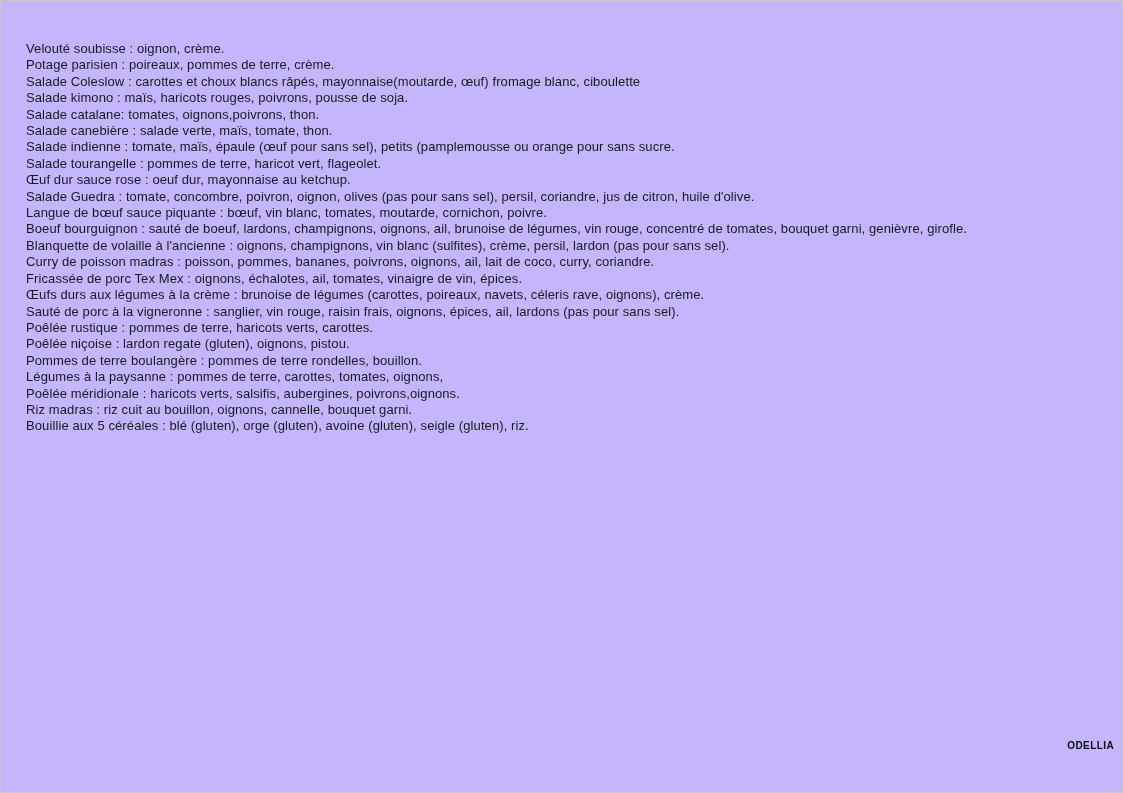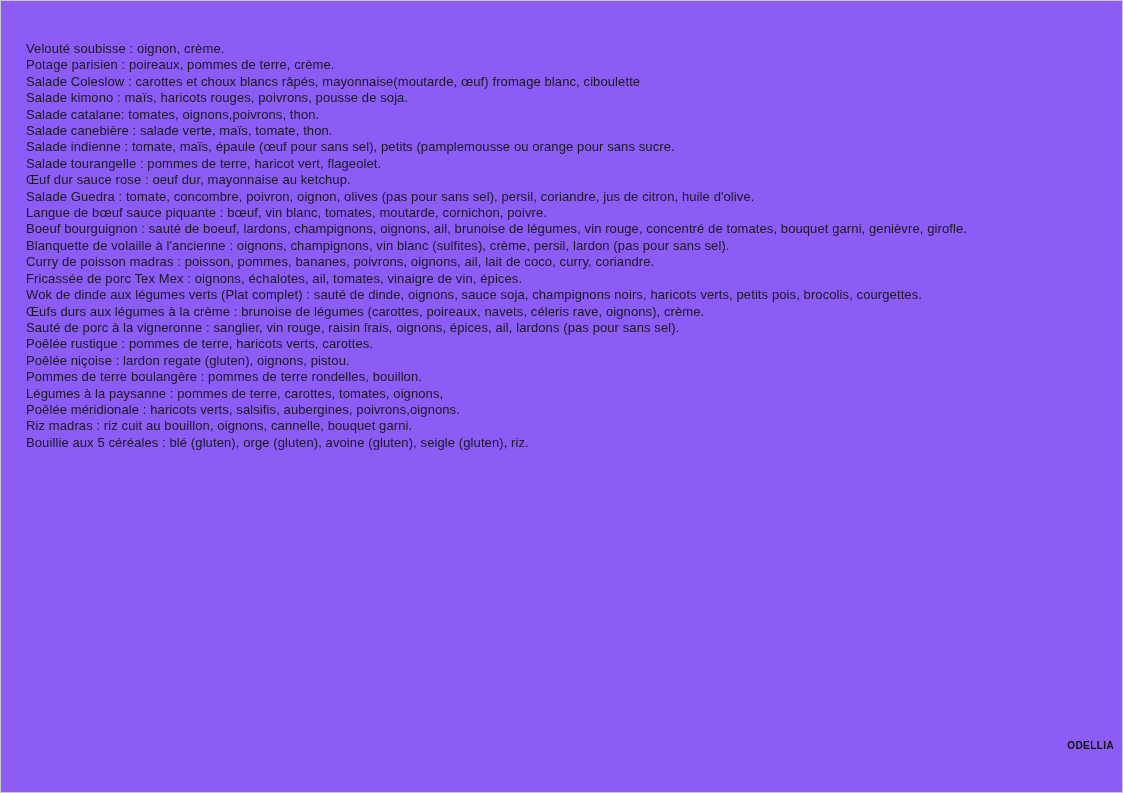--- a/index.html
+++ b/index.html
@@ -6,21 +6,21 @@
     margin: 0;
     padding: 0;
     background: #ffffff;
     font-family: "Liberation Sans", "DejaVu Sans", sans-serif;
   }
   .page {
     position: relative;
     width: 1123px;
     height: 793px;
     box-sizing: border-box;
-    background: #8b5cf6;
+    background: #c4b5fd;
     border: 1px solid #c9c9c9;
     overflow: hidden;
   }
   .menu-list {
     position: absolute;
     left: 25px;
     top: 40px;
     right: 8px;
   }
   .menu-line {
@@ -53,21 +53,20 @@
     <div class="menu-line">Salade canebière : salade verte, maïs, tomate, thon.</div>
     <div class="menu-line">Salade indienne : tomate, maïs, épaule (œuf pour sans sel), petits (pamplemousse ou orange pour sans sucre.</div>
     <div class="menu-line">Salade tourangelle : pommes de terre, haricot vert, flageolet.</div>
     <div class="menu-line">Œuf dur sauce rose : oeuf dur, mayonnaise au ketchup.</div>
     <div class="menu-line">Salade Guedra : tomate, concombre, poivron, oignon, olives (pas pour sans sel), persil, coriandre, jus de citron, huile d'olive.</div>
     <div class="menu-line">Langue de bœuf sauce piquante : bœuf, vin blanc, tomates, moutarde, cornichon, poivre.</div>
     <div class="menu-line">Boeuf bourguignon : sauté de boeuf, lardons, champignons, oignons, ail, brunoise de légumes, vin rouge, concentré de tomates, bouquet garni, genièvre, girofle.</div>
     <div class="menu-line">Blanquette de volaille à l'ancienne : oignons, champignons, vin blanc (sulfites), crème, persil, lardon (pas pour sans sel).</div>
     <div class="menu-line">Curry de poisson madras : poisson, pommes, bananes, poivrons, oignons, ail, lait de coco, curry, coriandre.</div>
     <div class="menu-line">Fricassée de porc Tex Mex : oignons, échalotes, ail, tomates, vinaigre de vin, épices.</div>
-    <div class="menu-line">Wok de dinde aux légumes verts (Plat complet) : sauté de dinde, oignons, sauce soja, champignons noirs, haricots verts, petits pois, brocolis, courgettes.</div>
     <div class="menu-line">Œufs durs aux légumes à la crème : brunoise de légumes (carottes, poireaux, navets, céleris rave, oignons), crème.</div>
     <div class="menu-line">Sauté de porc à la vigneronne : sanglier, vin rouge, raisin frais, oignons, épices, ail, lardons (pas pour sans sel).</div>
     <div class="menu-line">Poêlée rustique : pommes de terre, haricots verts, carottes.</div>
     <div class="menu-line">Poêlée niçoise : lardon regate (gluten), oignons, pistou.</div>
     <div class="menu-line">Pommes de terre boulangère : pommes de terre rondelles, bouillon.</div>
     <div class="menu-line">Légumes à la paysanne : pommes de terre, carottes, tomates, oignons,</div>
     <div class="menu-line">Poêlée méridionale : haricots verts, salsifis, aubergines, poivrons,oignons.</div>
     <div class="menu-line">Riz madras : riz cuit au bouillon, oignons, cannelle, bouquet garni.</div>
     <div class="menu-line">Bouillie aux 5 céréales : blé (gluten), orge (gluten), avoine (gluten), seigle (gluten), riz.</div>
   </div>

